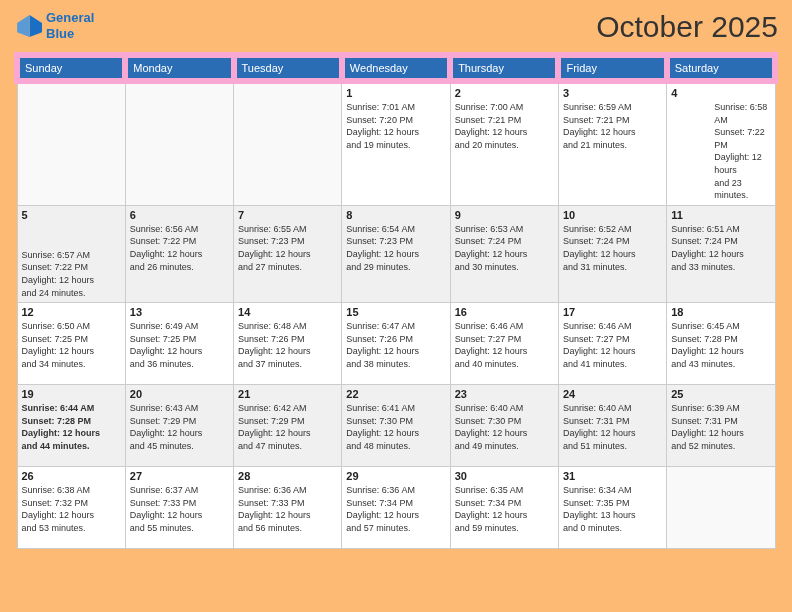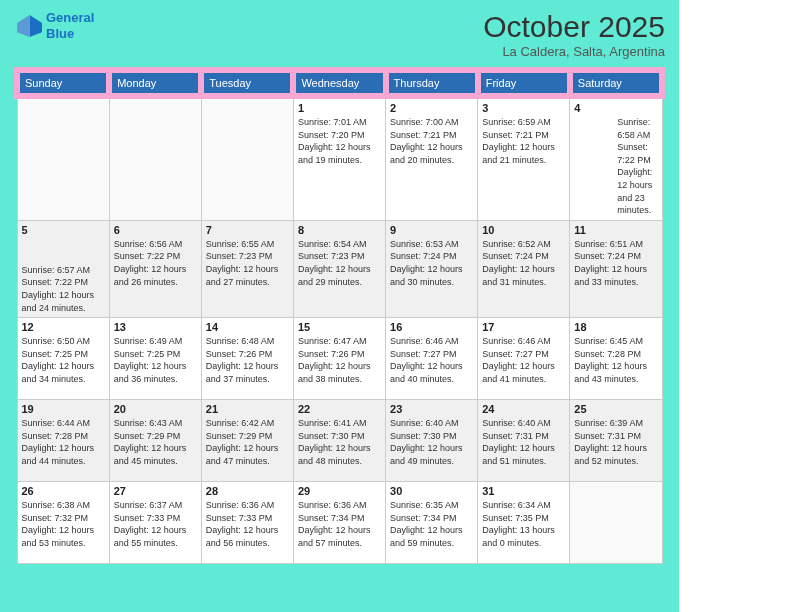--- a/index.html
+++ b/index.html
@@ -4,23 +4,23 @@
   <style>
     * { box-sizing: border-box; margin: 0; padding: 0; }
     body {
       font-family: Arial, sans-serif;
       background: #fff;
       width: 792px;
       height: 612px;
       overflow: hidden;
     }
     .page {
-      width: 679px;
+      width: 792px;
       height: 612px;
-      background: #5eead4;
+      background: #fdba74;
       padding: 10px 14px;
     }
     .header {
       display: flex;
       align-items: flex-start;
       justify-content: space-between;
       margin-bottom: 8px;
     }
     .logo {
       display: flex;
@@ -101,21 +101,20 @@
         <polygon points="20,4 36,14 36,26 20,32" fill="#1a6fc4"></polygon>
         <polygon points="20,4 20,32 4,26 4,14" fill="#5b9bd5"></polygon>
       </svg>
       <div class="logo-text">
         <div><span class="blue">General</span></div>
         <div><span class="blue">Blue</span></div>
       </div>
     </div>
     <div class="header-right">
       <div class="month-title">October 2025</div>
-      <div class="location">La Caldera, Salta, Argentina</div>
     </div>
   </div>
 
   <table class="calendar">
     <thead>
       <tr>
       <th>Sunday</th>
           <th>Monday</th>
           <th>Tuesday</th>
           <th>Wednesday</th>
@@ -256,21 +255,21 @@
             <span class="day-num">18</span>
             <div class="day-info" style="white-space: pre-line;">Sunrise: 6:45 AM
 Sunset: 7:28 PM
 Daylight: 12 hours
 and 43 minutes.</div>
           </td>
         </tr>
         <tr class="row-shaded">
           <td>
             <span class="day-num">19</span>
-            <div class="day-info" style="white-space: pre-line;">Sunrise: 6:44 AM
+            <div class="day-info" style="white-space: pre-line; font-weight: bold;">Sunrise: 6:44 AM
 Sunset: 7:28 PM
 Daylight: 12 hours
 and 44 minutes.</div>
           </td>
           <td>
             <span class="day-num">20</span>
             <div class="day-info" style="white-space: pre-line;">Sunrise: 6:43 AM
 Sunset: 7:29 PM
 Daylight: 12 hours
 and 45 minutes.</div>

